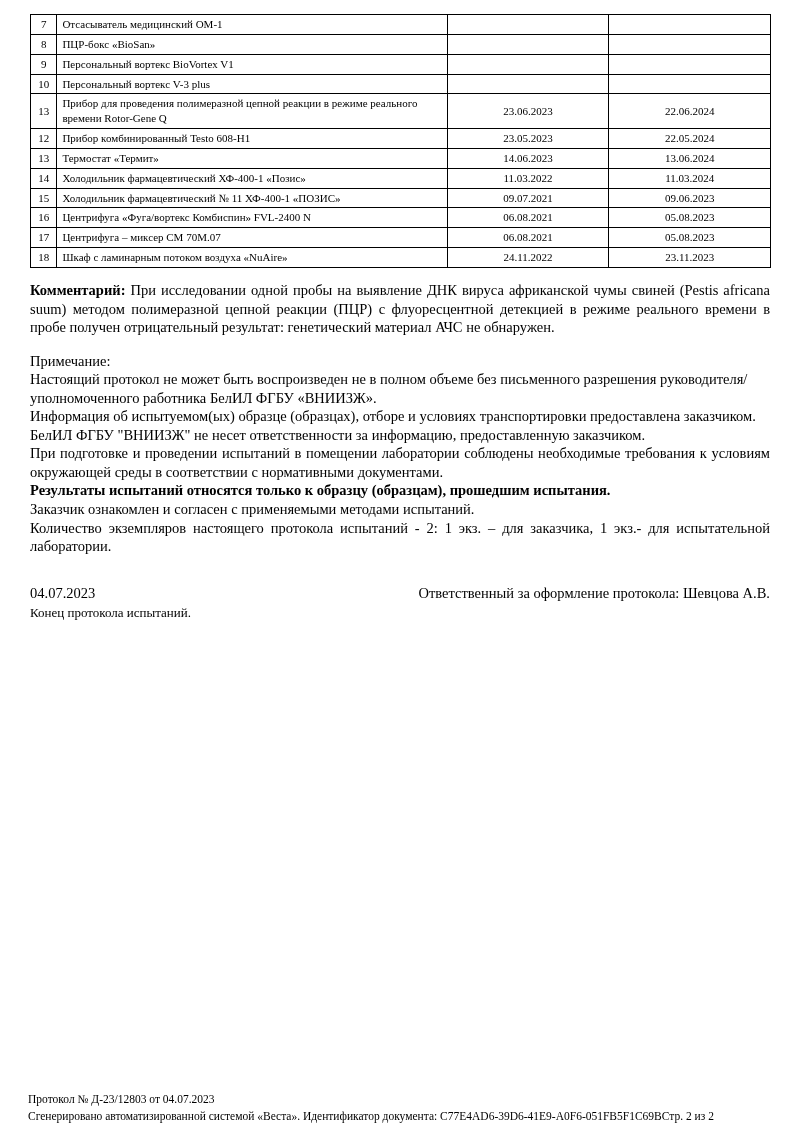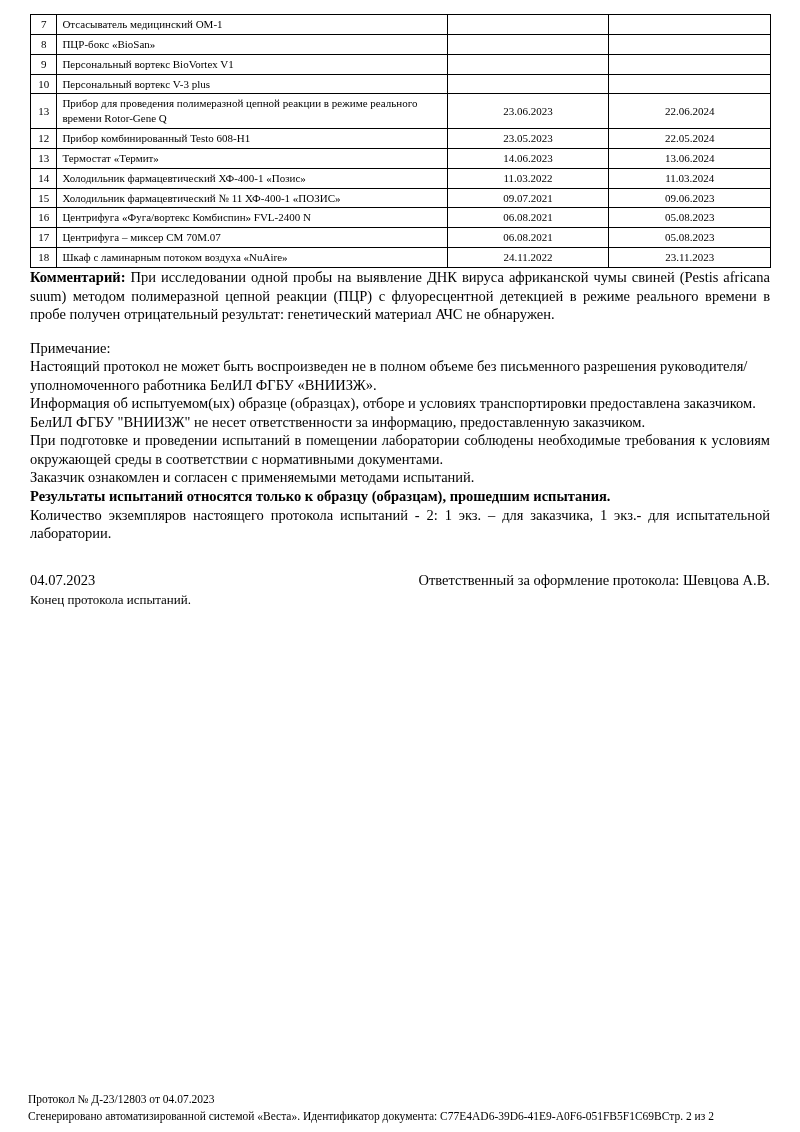--- a/index.html
+++ b/index.html
@@ -31,21 +31,21 @@
   td.c-num  { width: 26px; text-align: center; padding: 2px 2px; }
   td.c-name { width: 384px; text-align: left; }
   td.c-date { width: 159px; text-align: center; }
 
   .para {
     font-size: 14.5px;
     line-height: 1.28;
     margin: 0;
   }
   .justify { text-align: justify; }
-  .comment-block { }
+  .comment-block { margin-top: 13px; }
   .bold { font-weight: bold; }
 
   .notes-block { margin-top: 15px; }
   .notes-block p { margin: 0; }
 
   .sig-row {
     margin-top: 28px;
     display: flex;
     justify-content: space-between;
     font-size: 14.5px;
@@ -153,22 +153,22 @@
     </table>
 
     <p class="para justify comment-block"><span class="bold">Комментарий:</span><span> При исследовании одной пробы на выявление ДНК вируса африканской чумы свиней (Pestis africana suum) методом полимеразной цепной реакции (ПЦР) с флуоресцентной детекцией в режиме реального времени в пробе получен отрицательный результат: генетический материал АЧС не обнаружен.</span></p>
 
     <div class="notes-block">
       <p class="para">Примечание:</p>
       <p class="para">Настоящий протокол не может быть воспроизведен не в полном объеме без письменного разрешения руководителя/уполномоченного работника БелИЛ ФГБУ «ВНИИЗЖ».</p>
       <p class="para justify">Информация об испытуемом(ых) образце (образцах), отборе и условиях транспортировки предоставлена заказчиком.</p>
       <p class="para">БелИЛ ФГБУ "ВНИИЗЖ" не несет ответственности за информацию, предоставленную заказчиком.</p>
       <p class="para justify">При подготовке и проведении испытаний в помещении лаборатории соблюдены необходимые требования к условиям окружающей среды в соответствии с нормативными документами.</p>
+      <p class="para bold">Результаты испытаний относятся только к образцу (образцам), прошедшим испытания.</p>
       <p class="para">Заказчик ознакомлен и согласен с применяемыми методами испытаний.</p>
-      <p class="para bold">Результаты испытаний относятся только к образцу (образцам), прошедшим испытания.</p>
       <p class="para justify">Количество экземпляров настоящего протокола испытаний - 2: 1 экз. – для заказчика, 1 экз.- для испытательной лаборатории.</p>
     </div>
 
     <div class="sig-row">
       <span>04.07.2023</span>
       <span>Ответственный за оформление протокола: Шевцова А.В.</span>
     </div>
     <p class="para end-line">Конец протокола испытаний.</p>
 
   </div>

